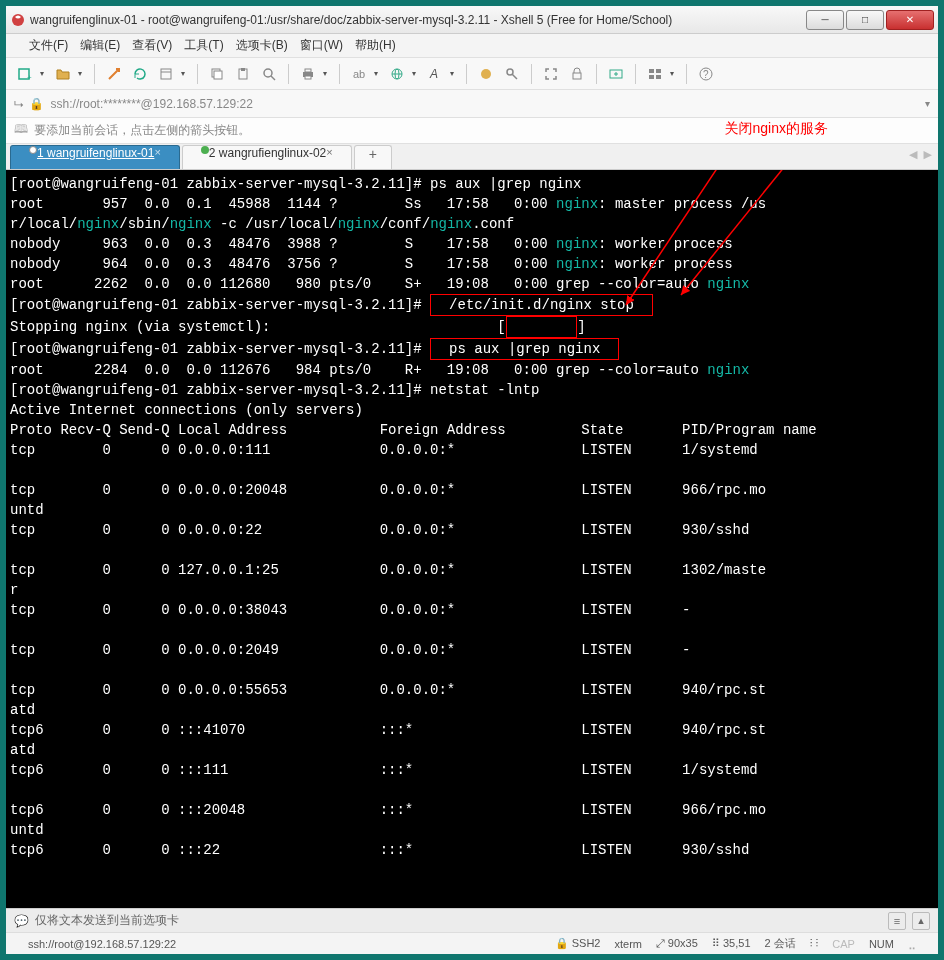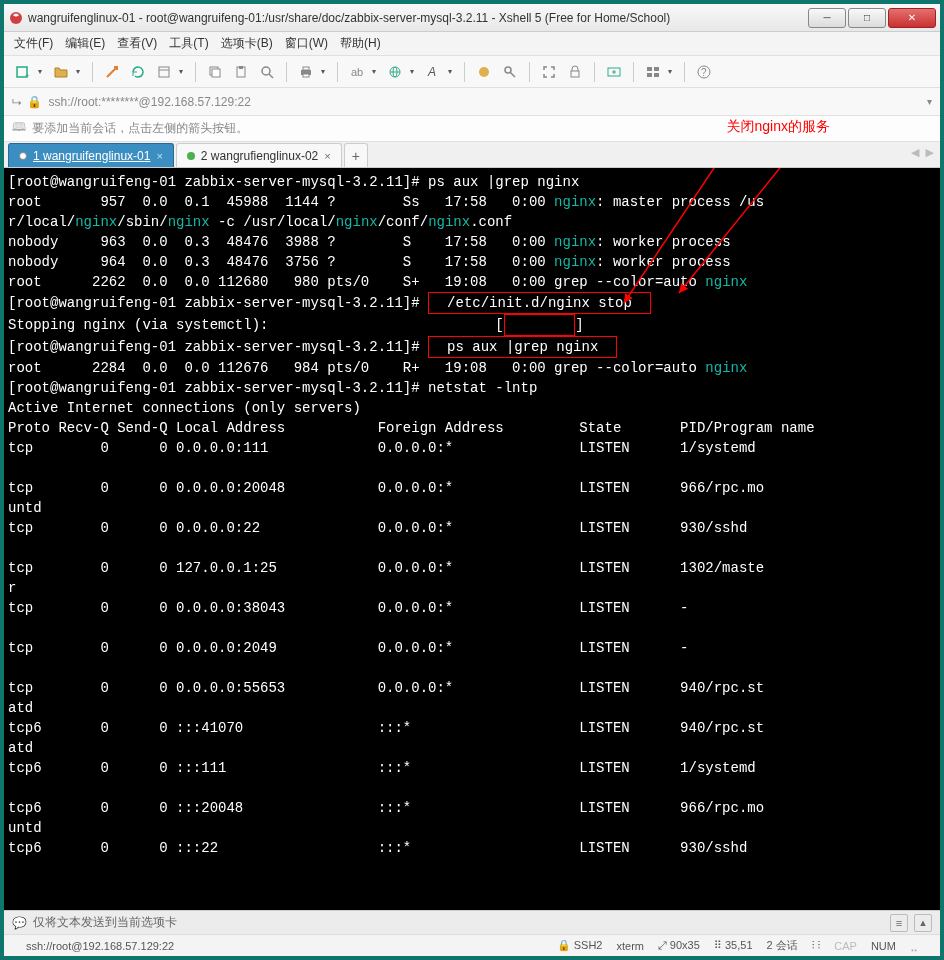--- a/index.html
+++ b/index.html
@@ -1,39 +1,39 @@
 <!DOCTYPE html>
 <html><head>
 <meta charset="utf-8">
 <style>
 *{box-sizing:border-box;margin:0;padding:0}
 body{font-family:"Microsoft YaHei",Tahoma,Arial,sans-serif;font-size:12px;background:#fff;width:944px;height:960px;overflow:hidden;position:relative}
-.window{width:944px;height:960px;border:4px solid #0f766e;display:flex;flex-direction:column;background:#fff}
+.window{width:944px;height:960px;border:6px solid #0f766e;display:flex;flex-direction:column;background:#fff}
 .titlebar{height:28px;background:linear-gradient(#f8f8f8,#e8e8e8);display:flex;align-items:center;border-bottom:1px solid #ccc;padding:0 4px}
 .titlebar .icon{width:16px;height:16px;margin-right:4px}
 .titlebar .title{flex:1;font-size:12px;color:#333;white-space:nowrap;overflow:hidden}
 .winbtns{display:flex;gap:2px}
 .winbtn{width:38px;height:20px;border:1px solid #888;border-radius:3px;background:linear-gradient(#f8f8f8,#dcdcdc);display:flex;align-items:center;justify-content:center;font-size:10px;color:#333}
 .winbtn.close{background:linear-gradient(#e67070,#c83030);color:#fff;border-color:#a02020;width:48px}
-.menubar{height:24px;display:flex;align-items:center;padding:2px 10px;background:#f4f4f4;border-bottom:1px solid #e0e0e0;gap:12px}
+.menubar{height:24px;display:flex;align-items:center;padding:2px 23px;background:#f4f4f4;border-bottom:1px solid #e0e0e0;gap:12px}
 .menubar span{font-size:12px;color:#333;cursor:default}
 .toolbar{height:32px;display:flex;align-items:center;padding:2px 8px;background:#f8f8f8;border-bottom:1px solid #e0e0e0;gap:4px}
 .tbtn{width:22px;height:22px;display:flex;align-items:center;justify-content:center;color:#555;border-radius:2px}
 .tbtn svg{width:16px;height:16px}
 .tsep{width:1px;height:20px;background:#ccc;margin:0 4px}
 .tdrop{width:8px;display:inline-block;color:#555;font-size:8px}
 .addrbar{height:28px;display:flex;align-items:center;padding:2px 8px;background:#f8f8f8;border-bottom:1px solid #e0e0e0;gap:6px}
 .addrbar .lock{color:#888;font-size:12px}
 .addrbar .addr{flex:1;color:#888;font-size:12px}
 .addrbar .drop{color:#888;font-size:10px}
 .infobar{height:26px;display:flex;align-items:center;padding:2px 8px;background:#fdfdfd;border-bottom:1px solid #e0e0e0;color:#888;font-size:12px;gap:6px;position:relative}
 .infobar .arrow-icon{color:#aaa}
 .annotation{position:absolute;right:110px;top:2px;color:#ff0000;font-size:14px}
 .tabbar{height:26px;display:flex;align-items:flex-end;padding:0 4px;background:#f0f0f0;border-bottom:1px solid #ccc;gap:2px;position:relative}
-.tab{height:24px;padding:0 10px;display:flex;align-items:center;gap:6px;border:1px solid #ccc;border-bottom:none;border-radius:3px 3px 0 0;background:#f8f8f8;font-size:12px;color:#333}
+.tab{height:24px;padding:0 18px;display:flex;border:1px solid #ccc;border-bottom:none;border-radius:3px 3px 0 0;background:#f8f8f8;font-size:12px;color:#333}
 .tab.active{background:#3b8ec2;color:#fff;border-color:#2a6a90}
 .tab .dot{width:8px;height:8px;border-radius:50%}
 .tab .dot.green{background:#4caf50}
 .tab .dot.white{background:#fff;border:1px solid #888}
 .tab .close{font-size:11px;opacity:.7}
 .tab.add{width:24px;justify-content:center;font-size:14px;color:#666}
 .tabnav{position:absolute;right:6px;top:4px;color:#bbb;font-size:11px;display:flex;gap:6px}
 .terminal{flex:1;background:#000;color:#fff;font-family:Consolas,"Courier New",monospace;font-size:14px;line-height:20px;padding:4px;overflow:hidden;white-space:pre;position:relative}
 .terminal .red{color:#14b8a6}
 .terminal .green{color:#4caf50}

